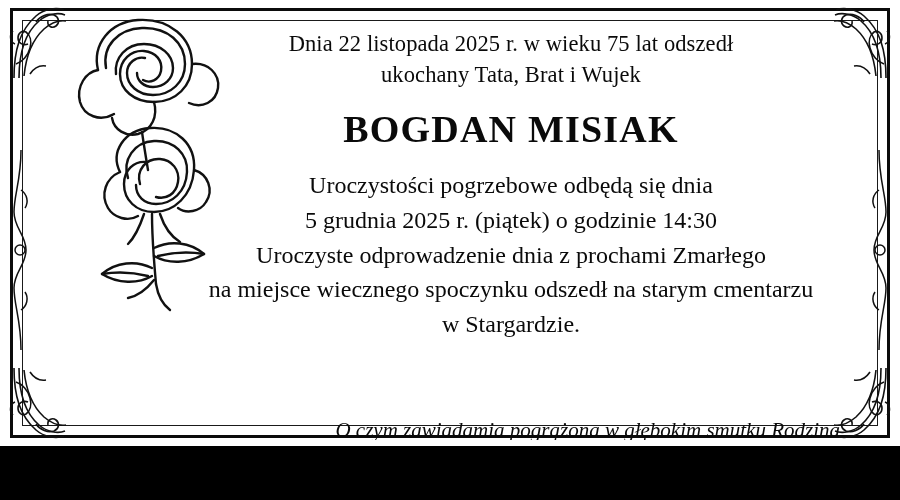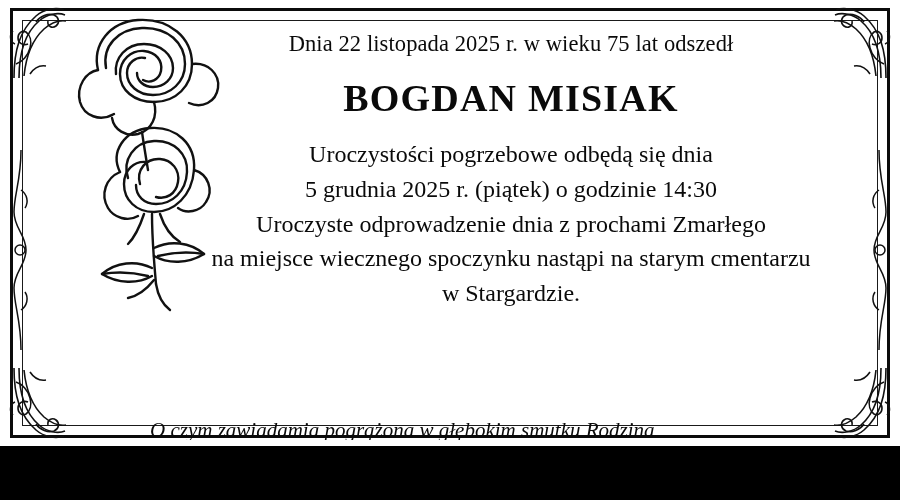--- a/index.html
+++ b/index.html
@@ -103,21 +103,21 @@
     font-size: 24px;
     line-height: 1.45;
   }
   .ceremony div { white-space: nowrap; }
 
   .footer {
     position: absolute;
     left: 150px;
     right: 60px;
     bottom: 6px;
-    text-align: left;
+    text-align: right;
     font-style: italic;
     font-size: 21px;
     color: #0a0a0a;
     overflow: hidden;
     height: 24px;
     line-height: 28px;
   }
 </style>
 </head>
 <body>
@@ -218,27 +218,28 @@
       <path d="M146,242 C134,240 116,240 100,244"></path>
       <path d="M44,262 C56,260 74,260 90,264"></path>
       <path d="M98,272 C100,284 104,292 112,298"></path>
       <path d="M96,268 C88,278 80,284 70,286"></path>
     </g>
   </svg>
 
   <div class="content">
     <div class="lead">
       <div>Dnia 22 listopada 2025 r. w wieku 75 lat odszedł</div>
+      <div>ukochany Tata, Brat i Wujek</div>
     </div>
 
     <div class="deceased-name">BOGDAN MISIAK</div>
 
     <div class="ceremony">
       <div>Uroczystości pogrzebowe odbędą się dnia</div>
       <div>5 grudnia 2025 r. (piątek) o godzinie 14:30</div>
       <div>Uroczyste odprowadzenie dnia z prochami Zmarłego</div>
-      <div>na miejsce wiecznego spoczynku nastąpi na starym cmentarzu</div>
+      <div>na miejsce wiecznego spoczynku odszedł na starym cmentarzu</div>
       <div>w Stargardzie.</div>
     </div>
   </div>
 
   <div class="footer">O czym zawiadamia pogrążona w głębokim smutku Rodzina</div>
 </div>
 
 </body></html>

